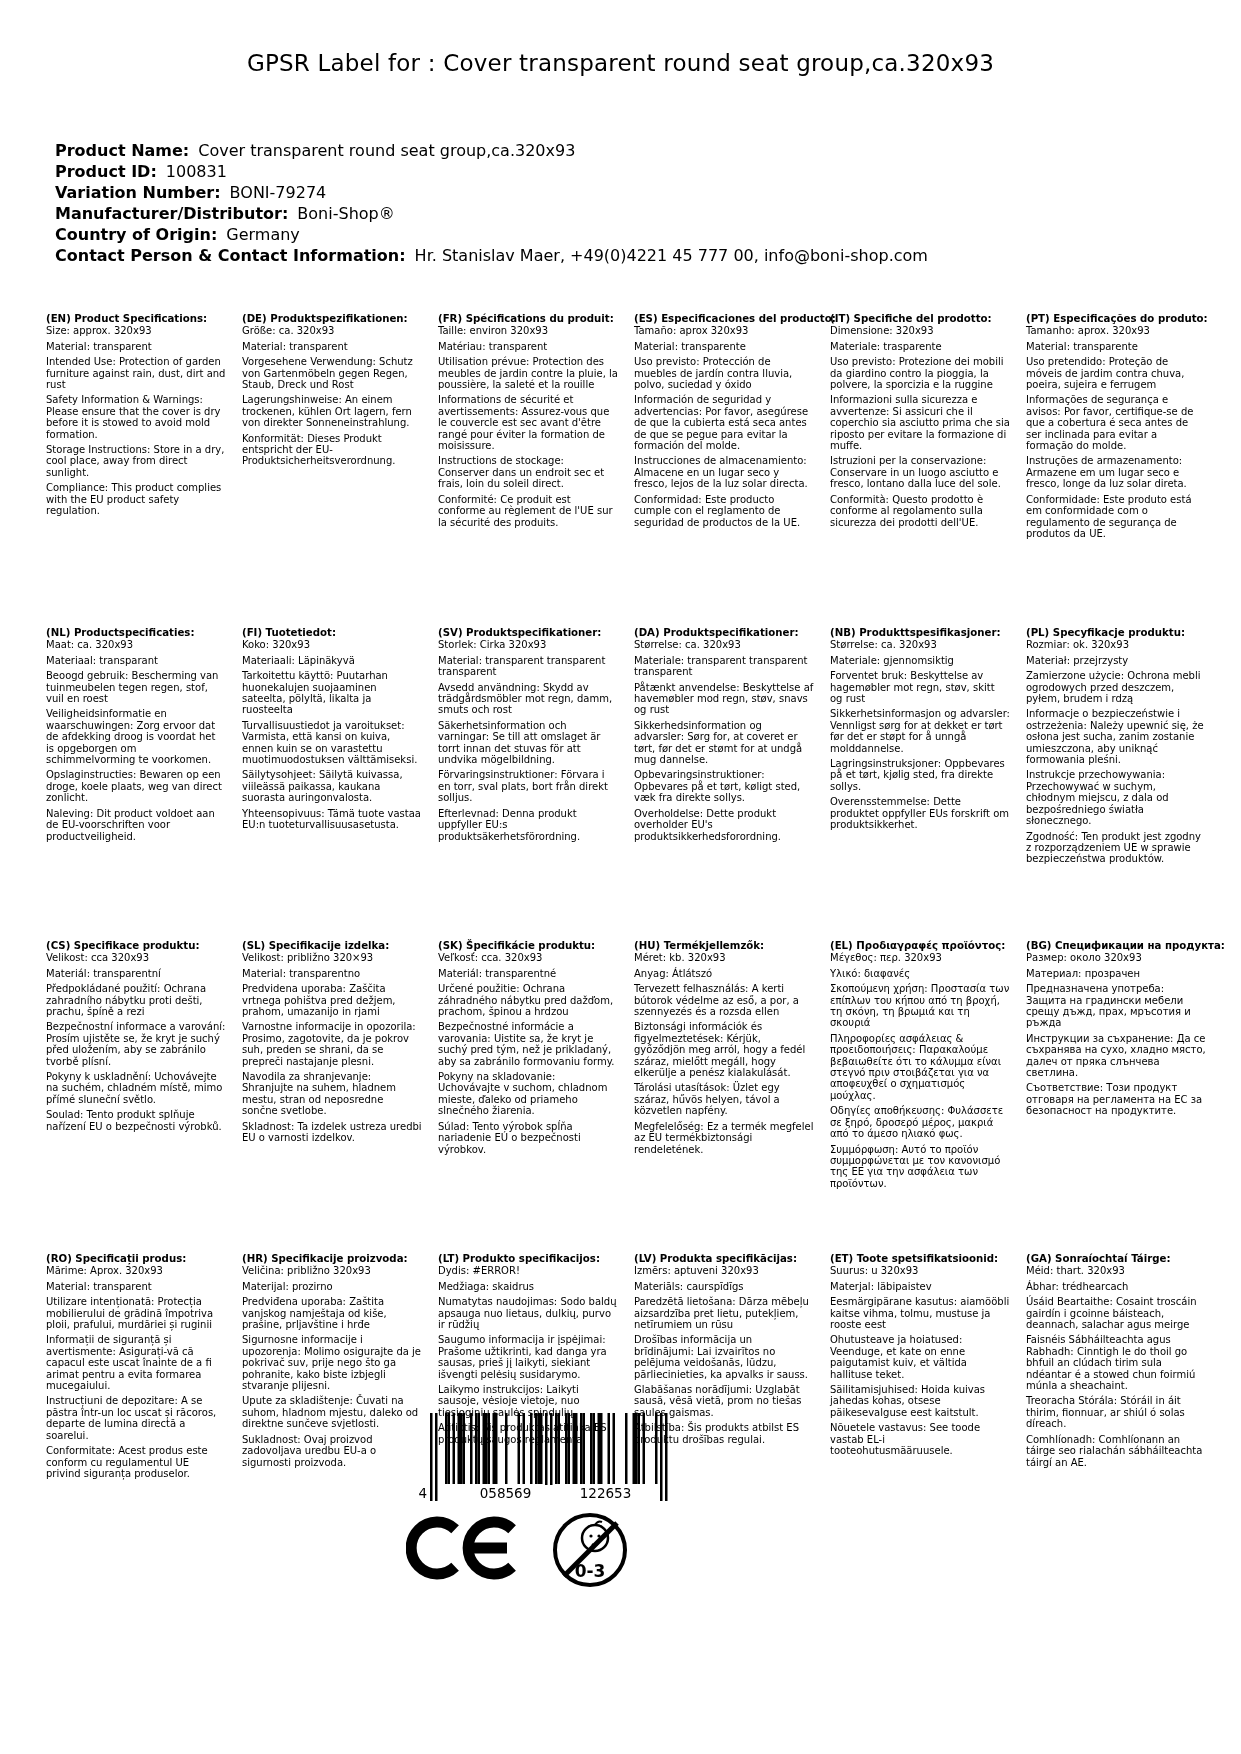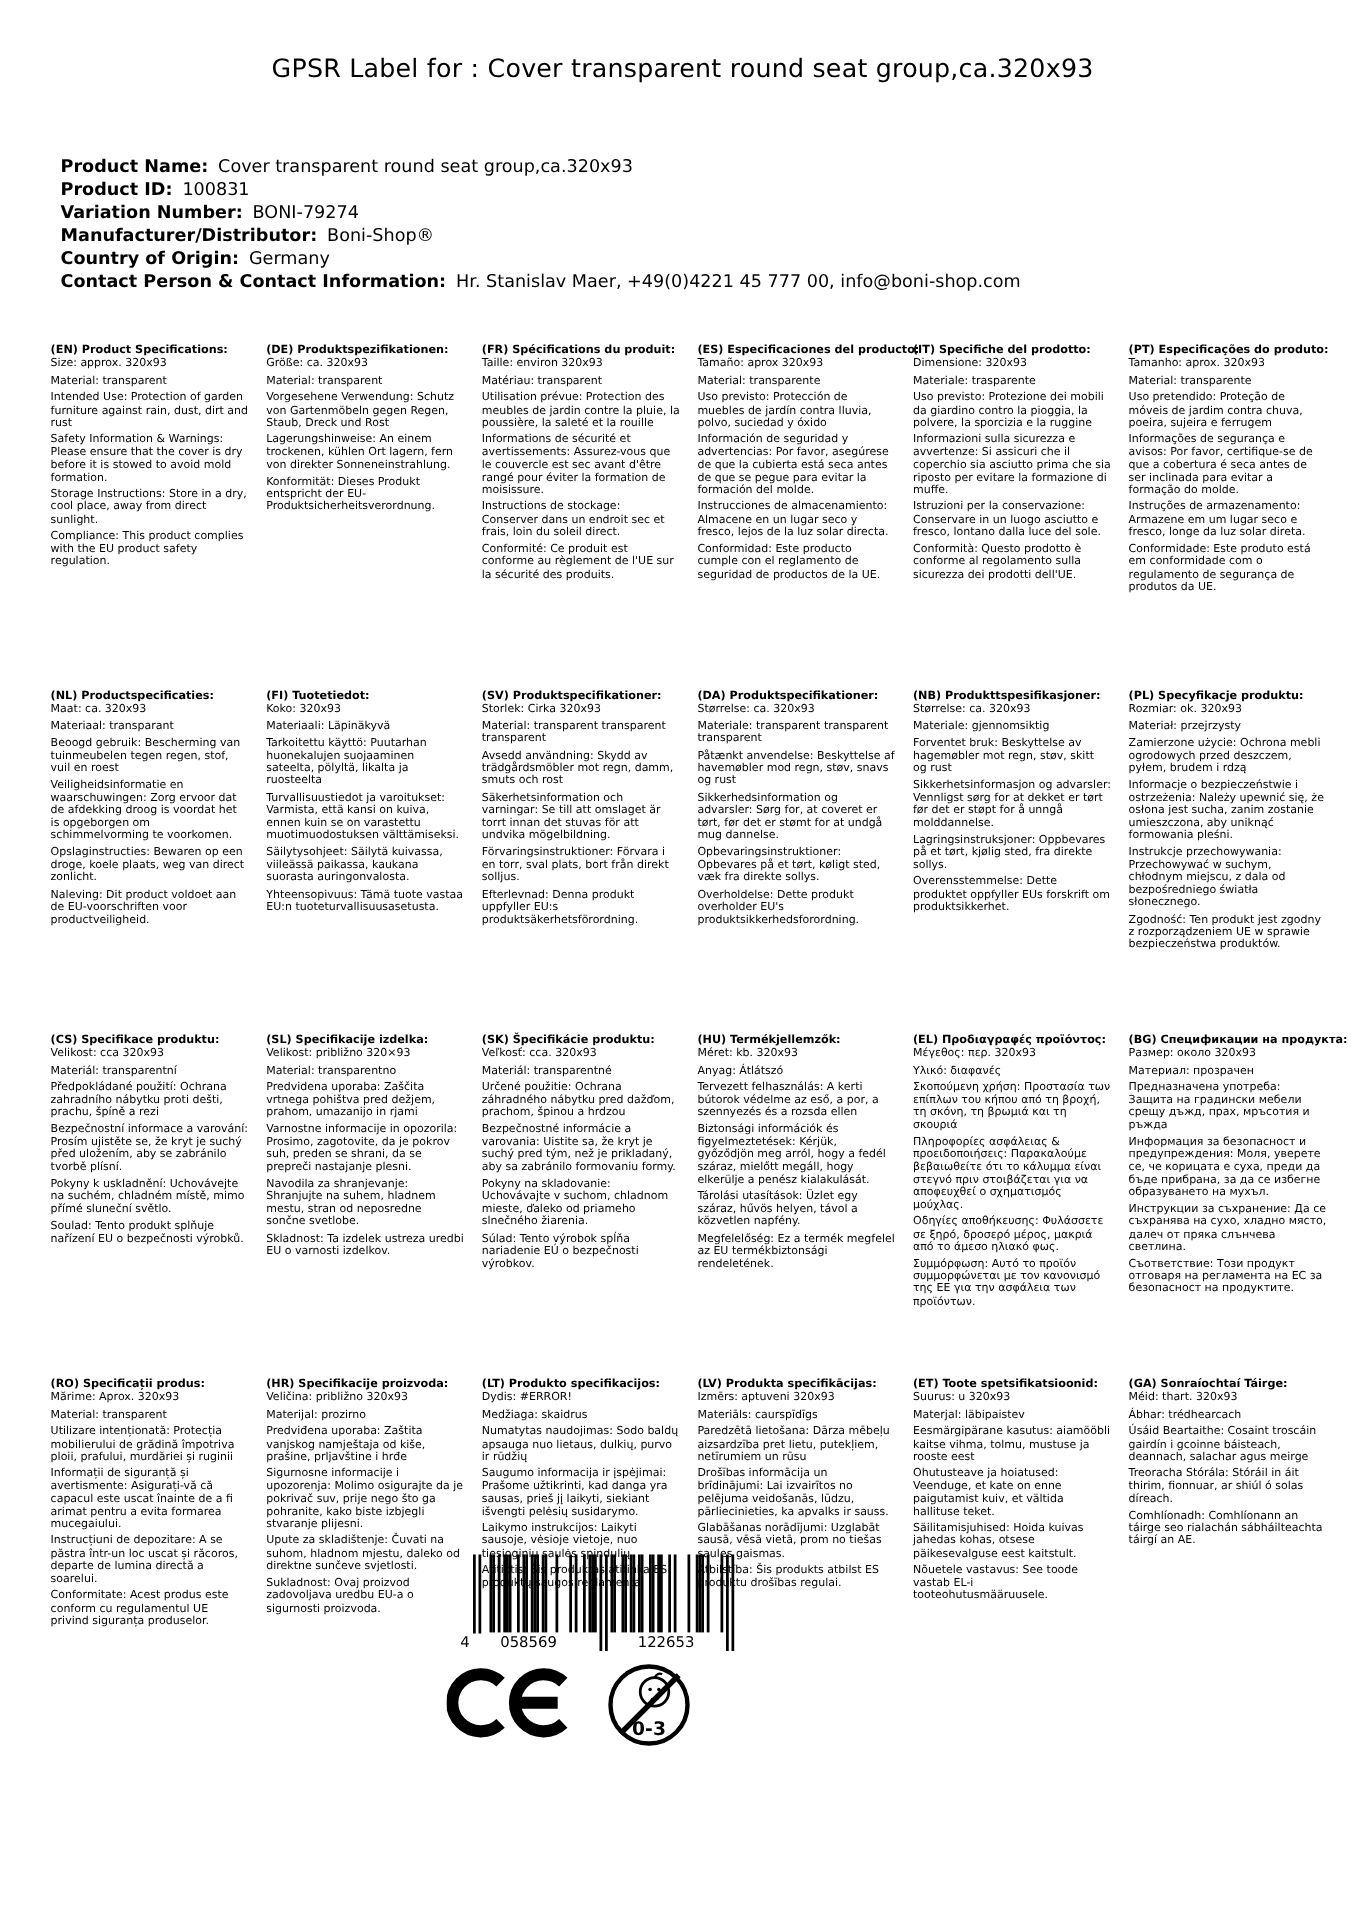--- a/index.html
+++ b/index.html
@@ -20,21 +20,21 @@
     display:grid;grid-template-columns:repeat(6,180px);column-gap:16px;
     grid-template-rows:314px 313px 313px auto;align-items:start;
   }
   .spec-block{font-size:10px;line-height:11.4px;}
   .spec-title{font-weight:bold;white-space:nowrap;font-size:10.2px;margin-bottom:1px;}
   .spec-par{margin-bottom:4px;}
   .barcode{position:absolute;left:395px;top:1413px;width:290px;height:96px;}
   .barcode svg{position:absolute;left:35px;top:0;}
   .ean-digit{position:absolute;font-size:13.5px;line-height:16px;top:72px;}
   .ean-d0{left:8px;width:24px;text-align:right;}
-  .ean-g1{left:33px;width:105px;text-align:center;background:#fff;}
+  .ean-g1{left:58px;width:105px;text-align:center;background:#fff;}
   .ean-g2{left:158px;width:105px;text-align:center;background:#fff;}
   .ce-mark{position:absolute;left:406px;top:1516px;}
   .age-warning{position:absolute;left:551px;top:1505px;}
 </style>
 </head>
 <body>
 
 <div class="page-title">GPSR Label for : Cover transparent round seat group,ca.320x93</div>
 
 <div class="product-info" id="productInfo">
@@ -219,21 +219,20 @@
       <div class="spec-par">Πληροφορίες ασφάλειας &amp; προειδοποιήσεις: Παρακαλούμε βεβαιωθείτε ότι το κάλυμμα είναι στεγνό πριν στοιβάζεται για να αποφευχθεί ο σχηματισμός μούχλας.</div>
       <div class="spec-par">Οδηγίες αποθήκευσης: Φυλάσσετε σε ξηρό, δροσερό μέρος, μακριά από το άμεσο ηλιακό φως.</div>
       <div class="spec-par">Συμμόρφωση: Αυτό το προϊόν συμμορφώνεται με τον κανονισμό της ΕΕ για την ασφάλεια των προϊόντων.</div>
     </div>
 
   <div class="spec-block">
     <div class="spec-title">(BG) Спецификации на продукта:</div>
   <div class="spec-par">Размер: около 320x93</div>
       <div class="spec-par">Материал: прозрачен</div>
       <div class="spec-par">Предназначена употреба: Защита на градински мебели срещу дъжд, прах, мръсотия и ръжда</div>
-      <div class="spec-par">Информация за безопасност и предупреждения: Моля, уверете се, че корицата е суха, преди да бъде прибрана, за да се избегне образуването на мухъл.</div>
       <div class="spec-par">Инструкции за съхранение: Да се съхранява на сухо, хладно място, далеч от пряка слънчева светлина.</div>
       <div class="spec-par">Съответствие: Този продукт отговаря на регламента на ЕС за безопасност на продуктите.</div>
     </div>
 
   <div class="spec-block">
     <div class="spec-title">(RO) Specificații produs:</div>
   <div class="spec-par">Mărime: Aprox. 320x93</div>
       <div class="spec-par">Material: transparent</div>
       <div class="spec-par">Utilizare intenționată: Protecția mobilierului de grădină împotriva ploii, prafului, murdăriei și ruginii</div>
       <div class="spec-par">Informații de siguranță și avertismente: Asigurați-vă că capacul este uscat înainte de a fi arimat pentru a evita formarea mucegaiului.</div>
@@ -279,20 +278,21 @@
       <div class="spec-par">Ohutusteave ja hoiatused: Veenduge, et kate on enne paigutamist kuiv, et vältida hallituse teket.</div>
       <div class="spec-par">Säilitamisjuhised: Hoida kuivas jahedas kohas, otsese päikesevalguse eest kaitstult.</div>
       <div class="spec-par">Nõuetele vastavus: See toode vastab EL-i tooteohutusmääruusele.</div>
     </div>
 
   <div class="spec-block">
     <div class="spec-title">(GA) Sonraíochtaí Táirge:</div>
   <div class="spec-par">Méid: thart. 320x93</div>
       <div class="spec-par">Ábhar: trédhearcach</div>
       <div class="spec-par">Úsáid Beartaithe: Cosaint troscáin gairdín i gcoinne báisteach, deannach, salachar agus meirge</div>
+      <div class="spec-par">Faisnéis Sábháilteachta agus Rabhadh: Cinntigh le do thoil go bhfuil an clúdach tirim sula ndéantar é a stowed chun foirmiú múnla a sheachaint.</div>
       <div class="spec-par">Treoracha Stórála: Stóráil in áit thirim, fionnuar, ar shiúl ó solas díreach.</div>
       <div class="spec-par">Comhlíonadh: Comhlíonann an táirge seo rialachán sábháilteachta táirgí an AE.</div>
     </div>
 </div>
 
 <div class="barcode">
   <svg id="eanSvg" xmlns="http://www.w3.org/2000/svg" width="237.5" height="88">
       <rect x="0" y="0" width="2.5" height="88" fill="#000"></rect>
       <rect x="5" y="0" width="2.5" height="88" fill="#000"></rect>
       <rect x="15" y="0" width="2.5" height="71" fill="#000"></rect>

